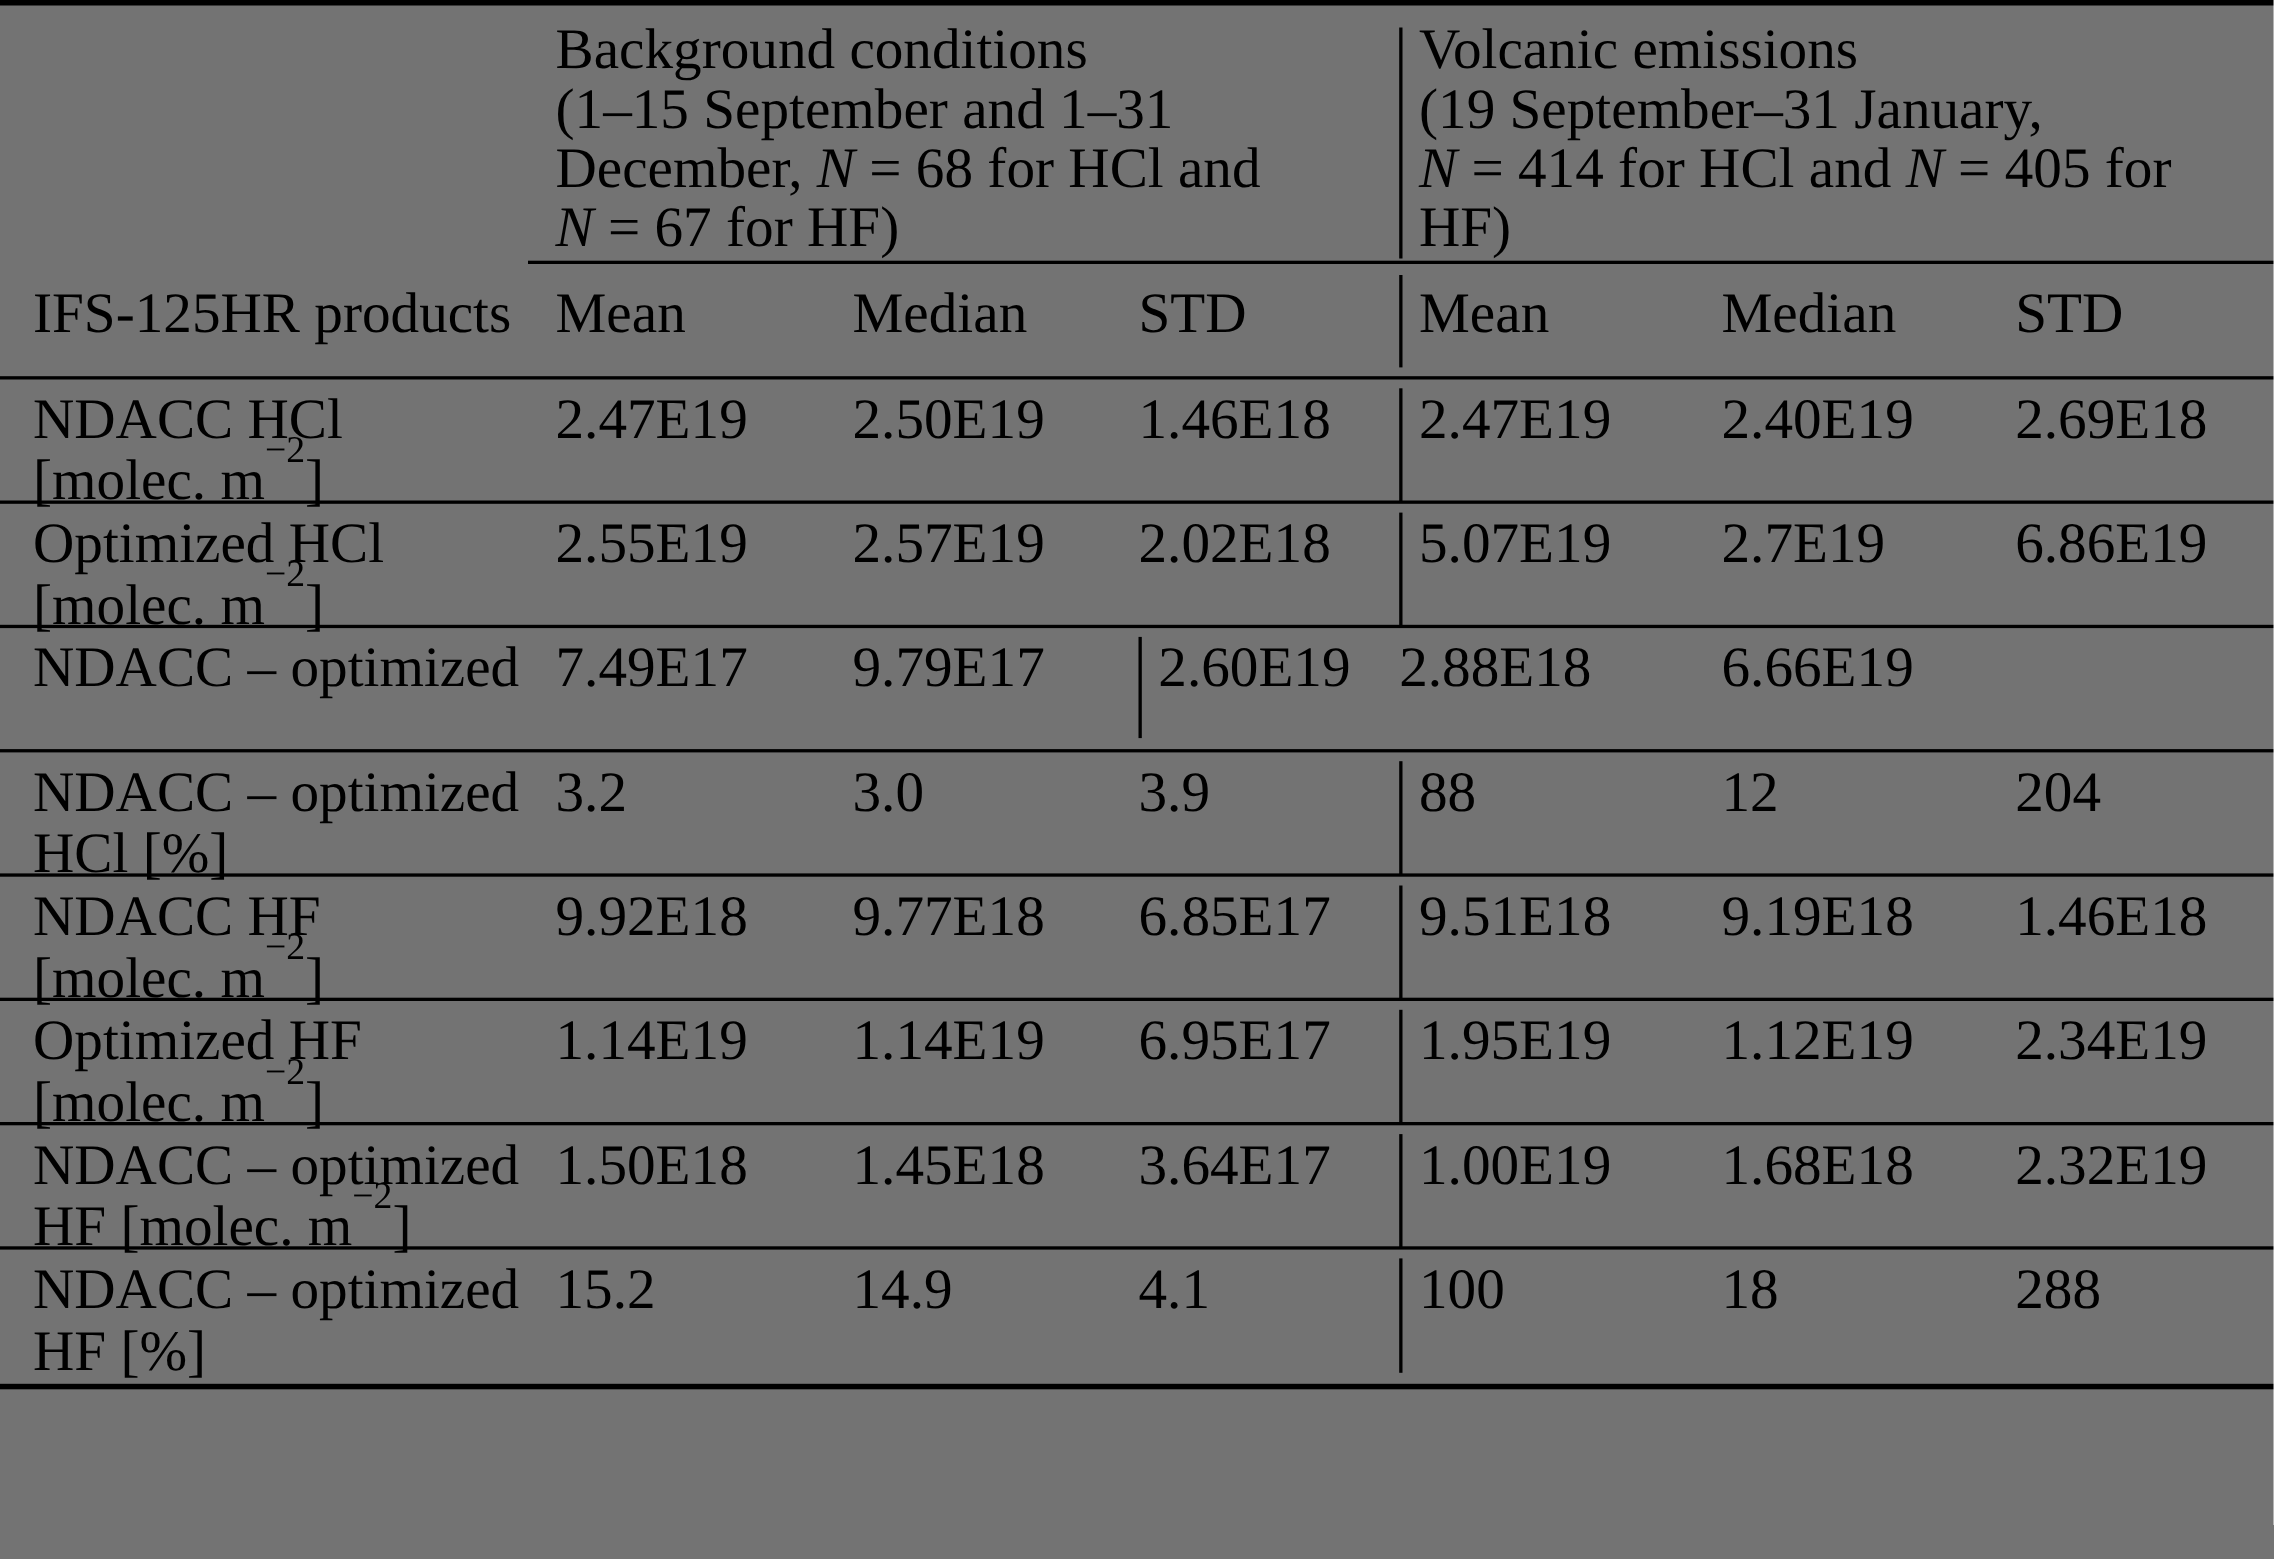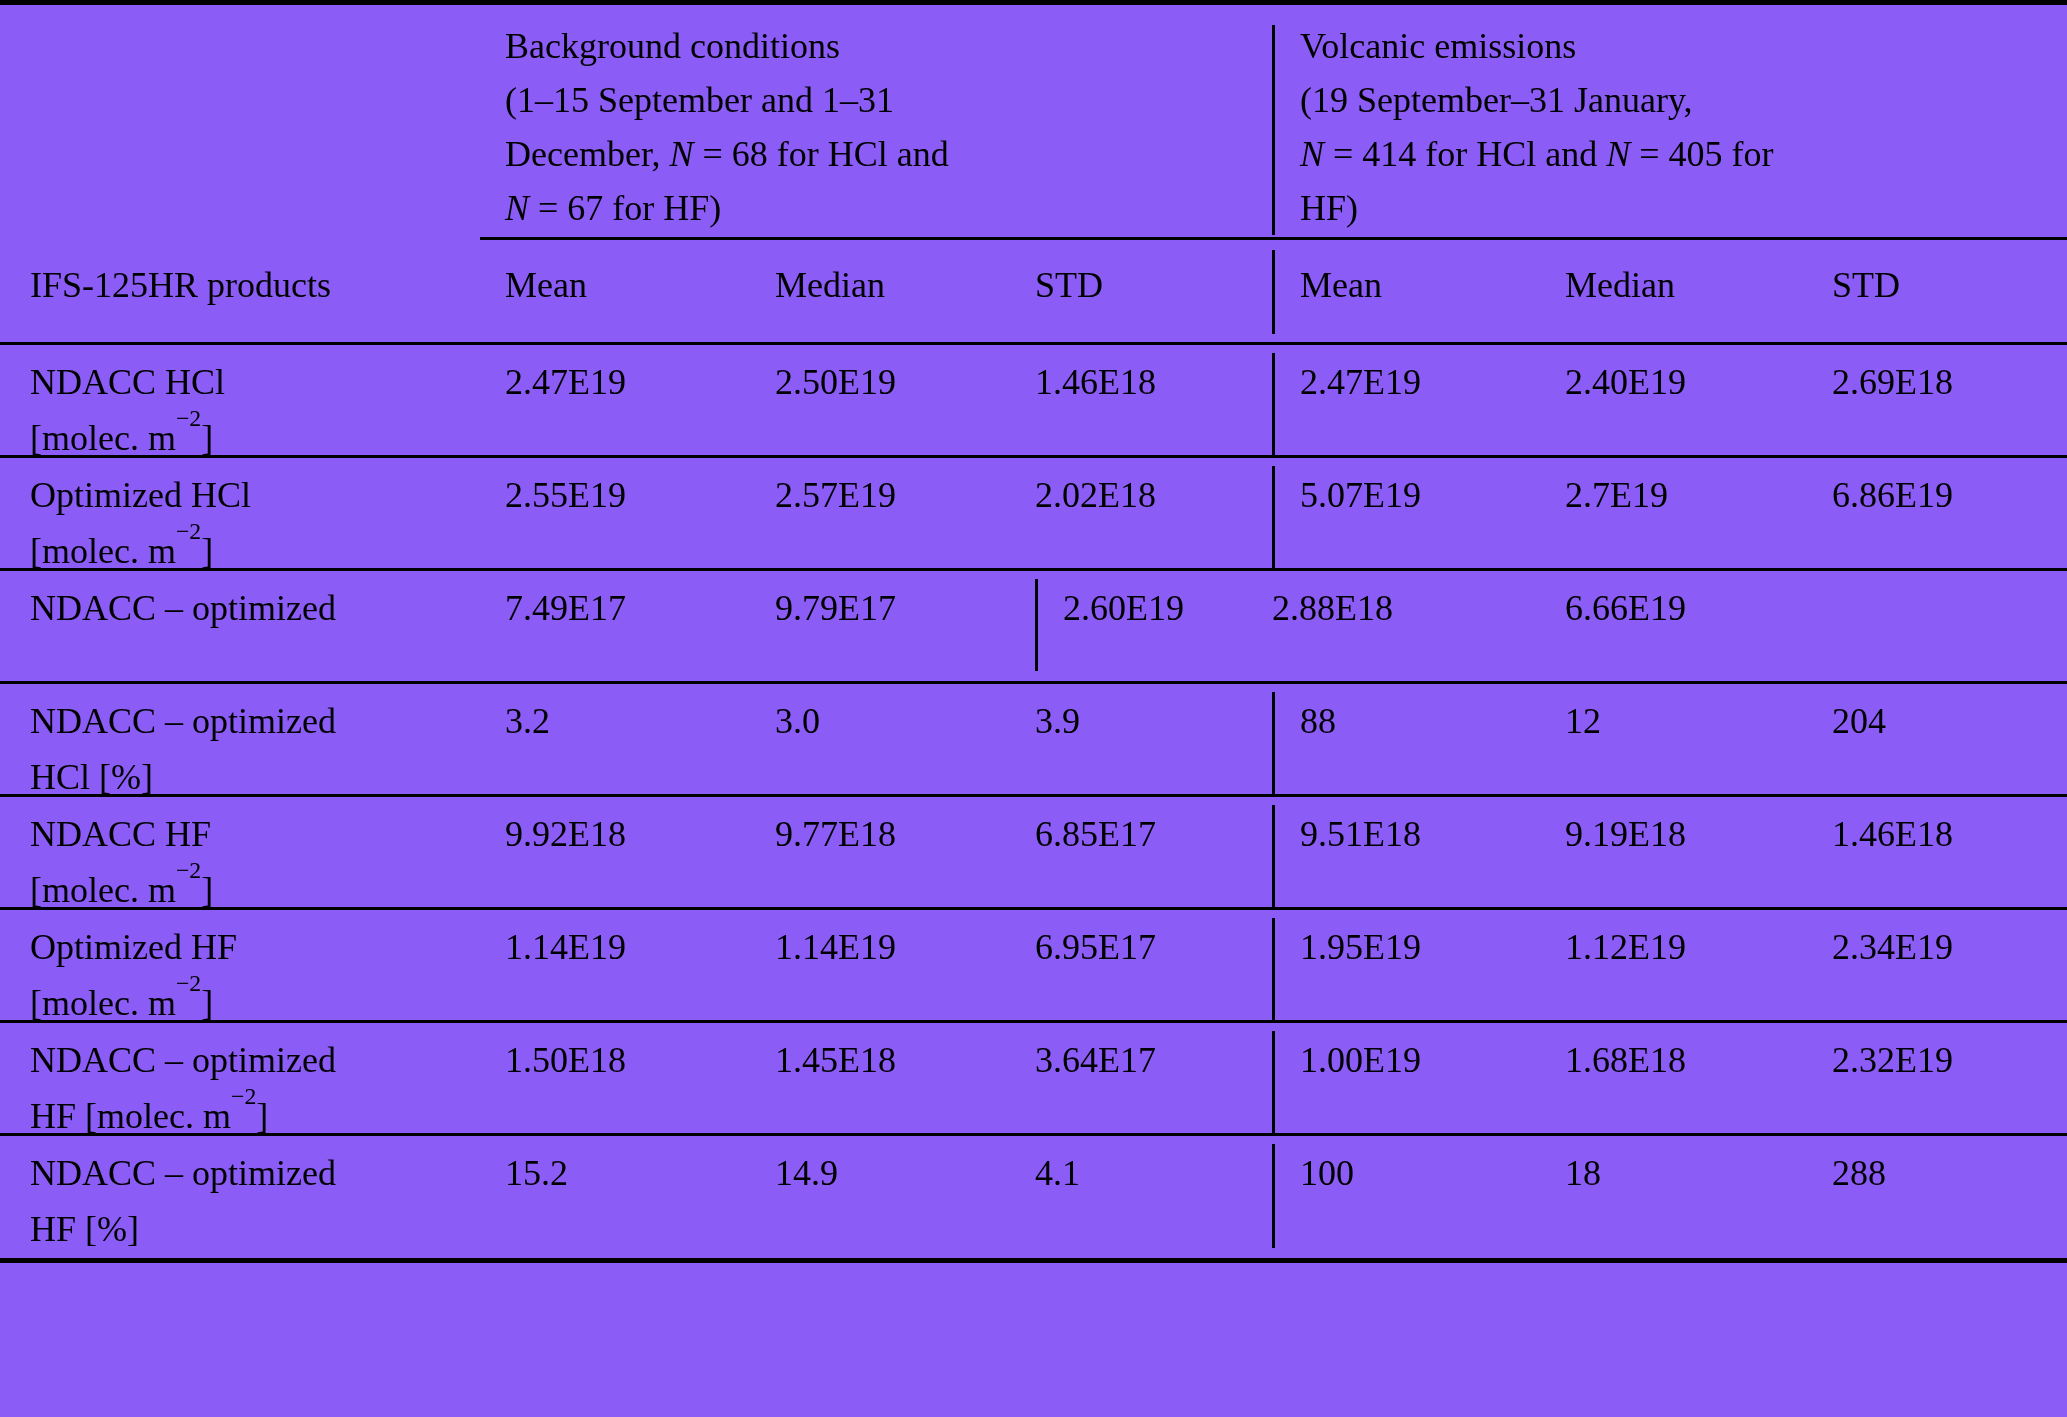--- a/index.html
+++ b/index.html
@@ -1,23 +1,23 @@
 <!DOCTYPE html>
 <html><head>
 <meta charset="utf-8">
 <style>
   html, body { margin: 0; padding: 0; background: #ffffff; }
   .page {
     position: relative;
     width: 2067px;
     height: 1417px;
-    background: #8b5cf6;
+    background: #737373;
     color: #000000;
     font-family: "Liberation Serif", "DejaVu Serif", serif;
-    font-size: 36px;
+    font-size: 52px;
     overflow: hidden;
   }
   .rule { height: 3px; background: #000000; }
   .rule.thick { height: 5px; }
   .rule.mid { margin-left: 480px; }
 
   .row { display: grid; }
   .group-row {
     grid-template-columns: 505px 767px 795px;
     height: 232px;
@@ -27,21 +27,21 @@
     height: 102px;
   }
   .data-row {
     grid-template-columns: 505px 270px 260px 237px 293px 267px 235px;
     height: 110px;
   }
   .data-row.last { height: 122px; }
 
   .cell { position: relative; }
   .pad-left { padding-left: 30px; }
-  .vpad { padding-left: 28px; }
+  .vpad { padding-left: 18px; }
 
   
   .vline::before {
     content: "";
     position: absolute;
     left: 0;
     width: 3px;
     background: #000000;
     top: 8px;
     bottom: 10px;

